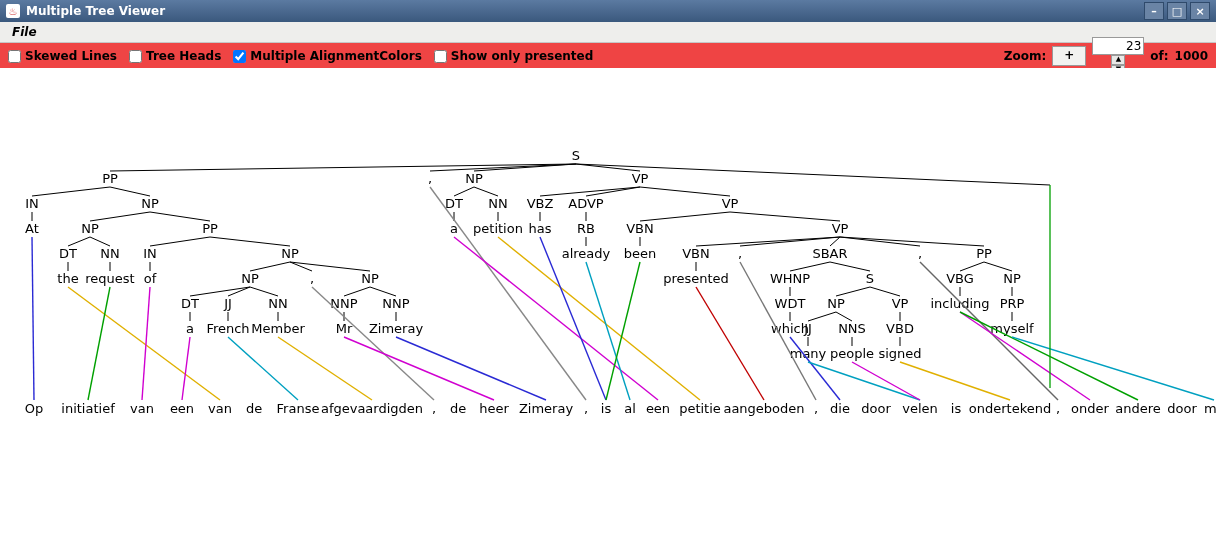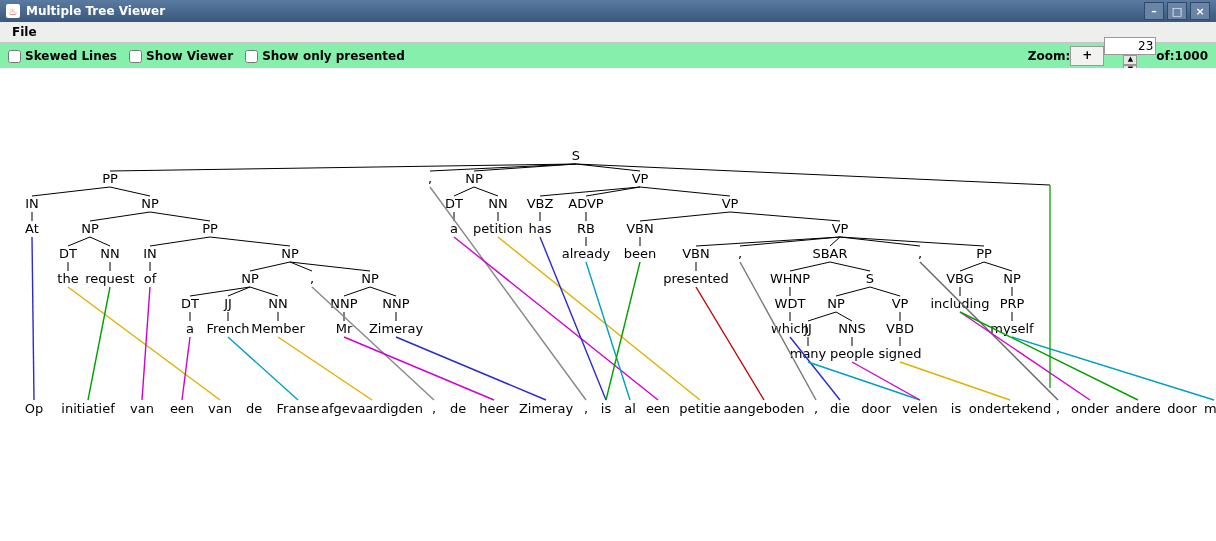--- a/index.html
+++ b/index.html
@@ -1,26 +1,26 @@
 <!DOCTYPE html>
 <html><head>
 <meta charset="utf-8">
 <style>
   html,body{margin:0;padding:0;font-family:"DejaVu Sans",Arial,sans-serif;font-size:12px;color:#000;background:#4b6983;}
   .window{width:1216px;height:541px;position:relative;background:#fff;}
   .titlebar{height:22px;background:linear-gradient(#5b7aa1,#3a587d);color:#fff;display:flex;align-items:center;padding:0 6px;font-weight:bold;}
   .titlebar .java-icon{width:14px;height:14px;margin-right:6px;background:#fff;border-radius:2px;display:inline-flex;align-items:center;justify-content:center;color:#c33;font-size:10px;}
   .titlebar .buttons{margin-left:auto;display:flex;gap:3px;}
   .titlebar .wbtn{width:18px;height:16px;background:#6a84a5;border:1px solid #2f4a6b;color:#fff;display:flex;align-items:center;justify-content:center;font-size:11px;cursor:pointer;}
-  .menubar{height:20px;background:#eeeeec;border-bottom:1px solid #c6c6c6;display:flex;align-items:center;padding:0 6px;}
+  .menubar{height:20px;background:#eeeeec;border-bottom:1px solid #c6c6c6;display:flex;align-items:center;padding:0 6px;font-style:italic;}
   .menuitem{padding:2px 6px;cursor:pointer;font-weight:bold;}
-  .toolbar{height:26px;background:#86efac;border-bottom:1px solid #c6c6c6;display:flex;align-items:center;padding:0 8px;gap:12px;font-weight:bold;}
+  .toolbar{height:26px;background:#ef4444;border-bottom:1px solid #c6c6c6;display:flex;align-items:center;padding:0 8px;gap:12px;font-weight:bold;}
   .cb{display:flex;align-items:center;gap:4px;}
   .cb input{margin:0;}
-  .zoom-group{margin-left:auto;display:flex;align-items:center;}
+  .zoom-group{margin-left:auto;display:flex;align-items:center;gap:6px;}
   .zoom-btn{width:32px;height:18px;background:#f2f2f0;border:1px solid #999;cursor:pointer;text-align:center;line-height:16px;font-weight:bold;}
   .spin{display:flex;align-items:center;flex-direction:column;}
   .spin input{width:46px;height:16px;text-align:right;border:1px solid #999;padding:0 2px;font-family:inherit;font-size:12px;}
   .spin-btns{display:flex;flex-direction:column;}
   .spin-b{width:12px;height:8px;background:#e8e8e6;border:1px solid #999;font-size:7px;line-height:6px;text-align:center;cursor:pointer;}
   .canvas{position:absolute;left:0;right:0;top:68px;bottom:0;background:#fff;overflow:hidden;}
   svg{font-family:"DejaVu Sans",Arial,sans-serif;font-size:13px;}
   svg text{text-anchor:middle;}
   .n{stroke:#000;stroke-width:1;}
 </style>
@@ -42,21 +42,25 @@
     <div class="menuitem">File</div>
   </div>
 
   <div class="toolbar">
     <label class="cb">
         <input type="checkbox" style="">
         <span>Skewed Lines</span>
       </label>
     <label class="cb">
         <input type="checkbox" style="">
-        <span>Show Viewer</span>
+        <span>Tree Heads</span>
+      </label>
+    <label class="cb">
+        <input type="checkbox" checked="" style="">
+        <span>Multiple AlignmentColors</span>
       </label>
     <label class="cb">
         <input type="checkbox" style="">
         <span>Show only presented</span>
       </label>
 
     <div class="zoom-group">
       <span>Zoom:</span>
       <div class="zoom-btn">+</div>
       <div class="spin">

